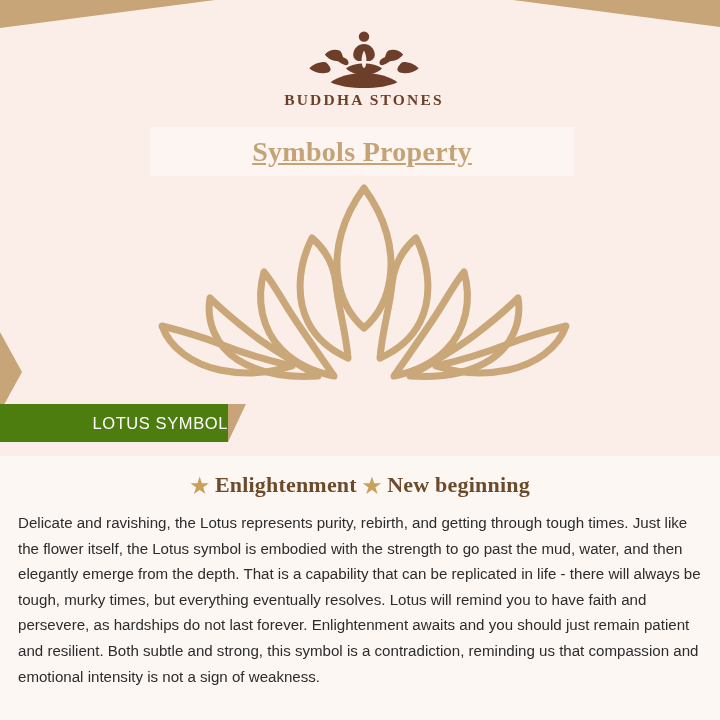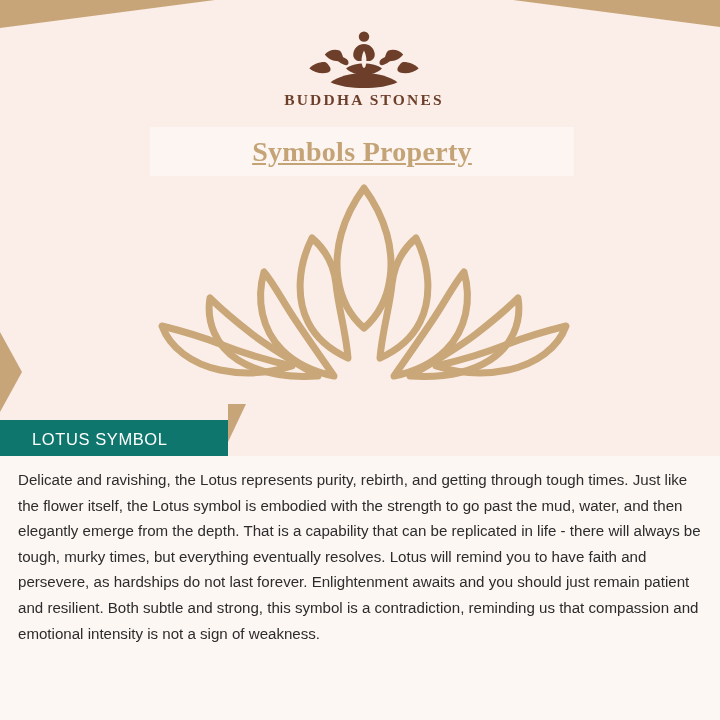--- a/index.html
+++ b/index.html
@@ -100,27 +100,28 @@
     justify-content: center;
   }
   .lotus-svg {
     width: 440px;
     height: 215px;
     display: block;
   }
   
   .ribbon {
     position: absolute;
-    top: 420px;
+    top: 404px;
     left: 0;
     width: 228px;
     height: 38px;
-    background: #0f766e;
+    background: #4d7c0f;
     display: flex;
     align-items: center;
+    justify-content: flex-end;
   }
   .ribbon-label {
     color: #ffffff;
     font-size: 16.5px;
     letter-spacing: 0.6px;
     padding-left: 32px;
     font-family: "Liberation Sans", sans-serif;
   }
   .ribbon-tail {
     position: absolute;
@@ -220,16 +221,22 @@
       </g>
     </svg>
   </div>
 
   <div class="ribbon">
     <span class="ribbon-label">LOTUS SYMBOL</span>
   </div>
   <div class="ribbon-tail"></div>
 
   <div class="body-panel">
+    <div class="subhead">
+      <span class="star">★</span>
+      <span>Enlightenment</span>
+      <span class="star">★</span>
+      <span>New beginning</span>
+    </div>
     <p class="paragraph">Delicate and ravishing, the Lotus represents purity, rebirth, and getting through tough times. Just like the flower itself, the Lotus symbol is embodied with the strength to go past the mud, water, and then elegantly emerge from the depth. That is a capability that can be replicated in life - there will always be tough, murky times, but everything eventually resolves. Lotus will remind you to have faith and persevere, as hardships do not last forever. Enlightenment awaits and you should just remain patient and resilient. Both subtle and strong, this symbol is a contradiction, reminding us that compassion and emotional intensity is not a sign of weakness.</p>
   </div>
 
 </div>
 
 </body></html>

